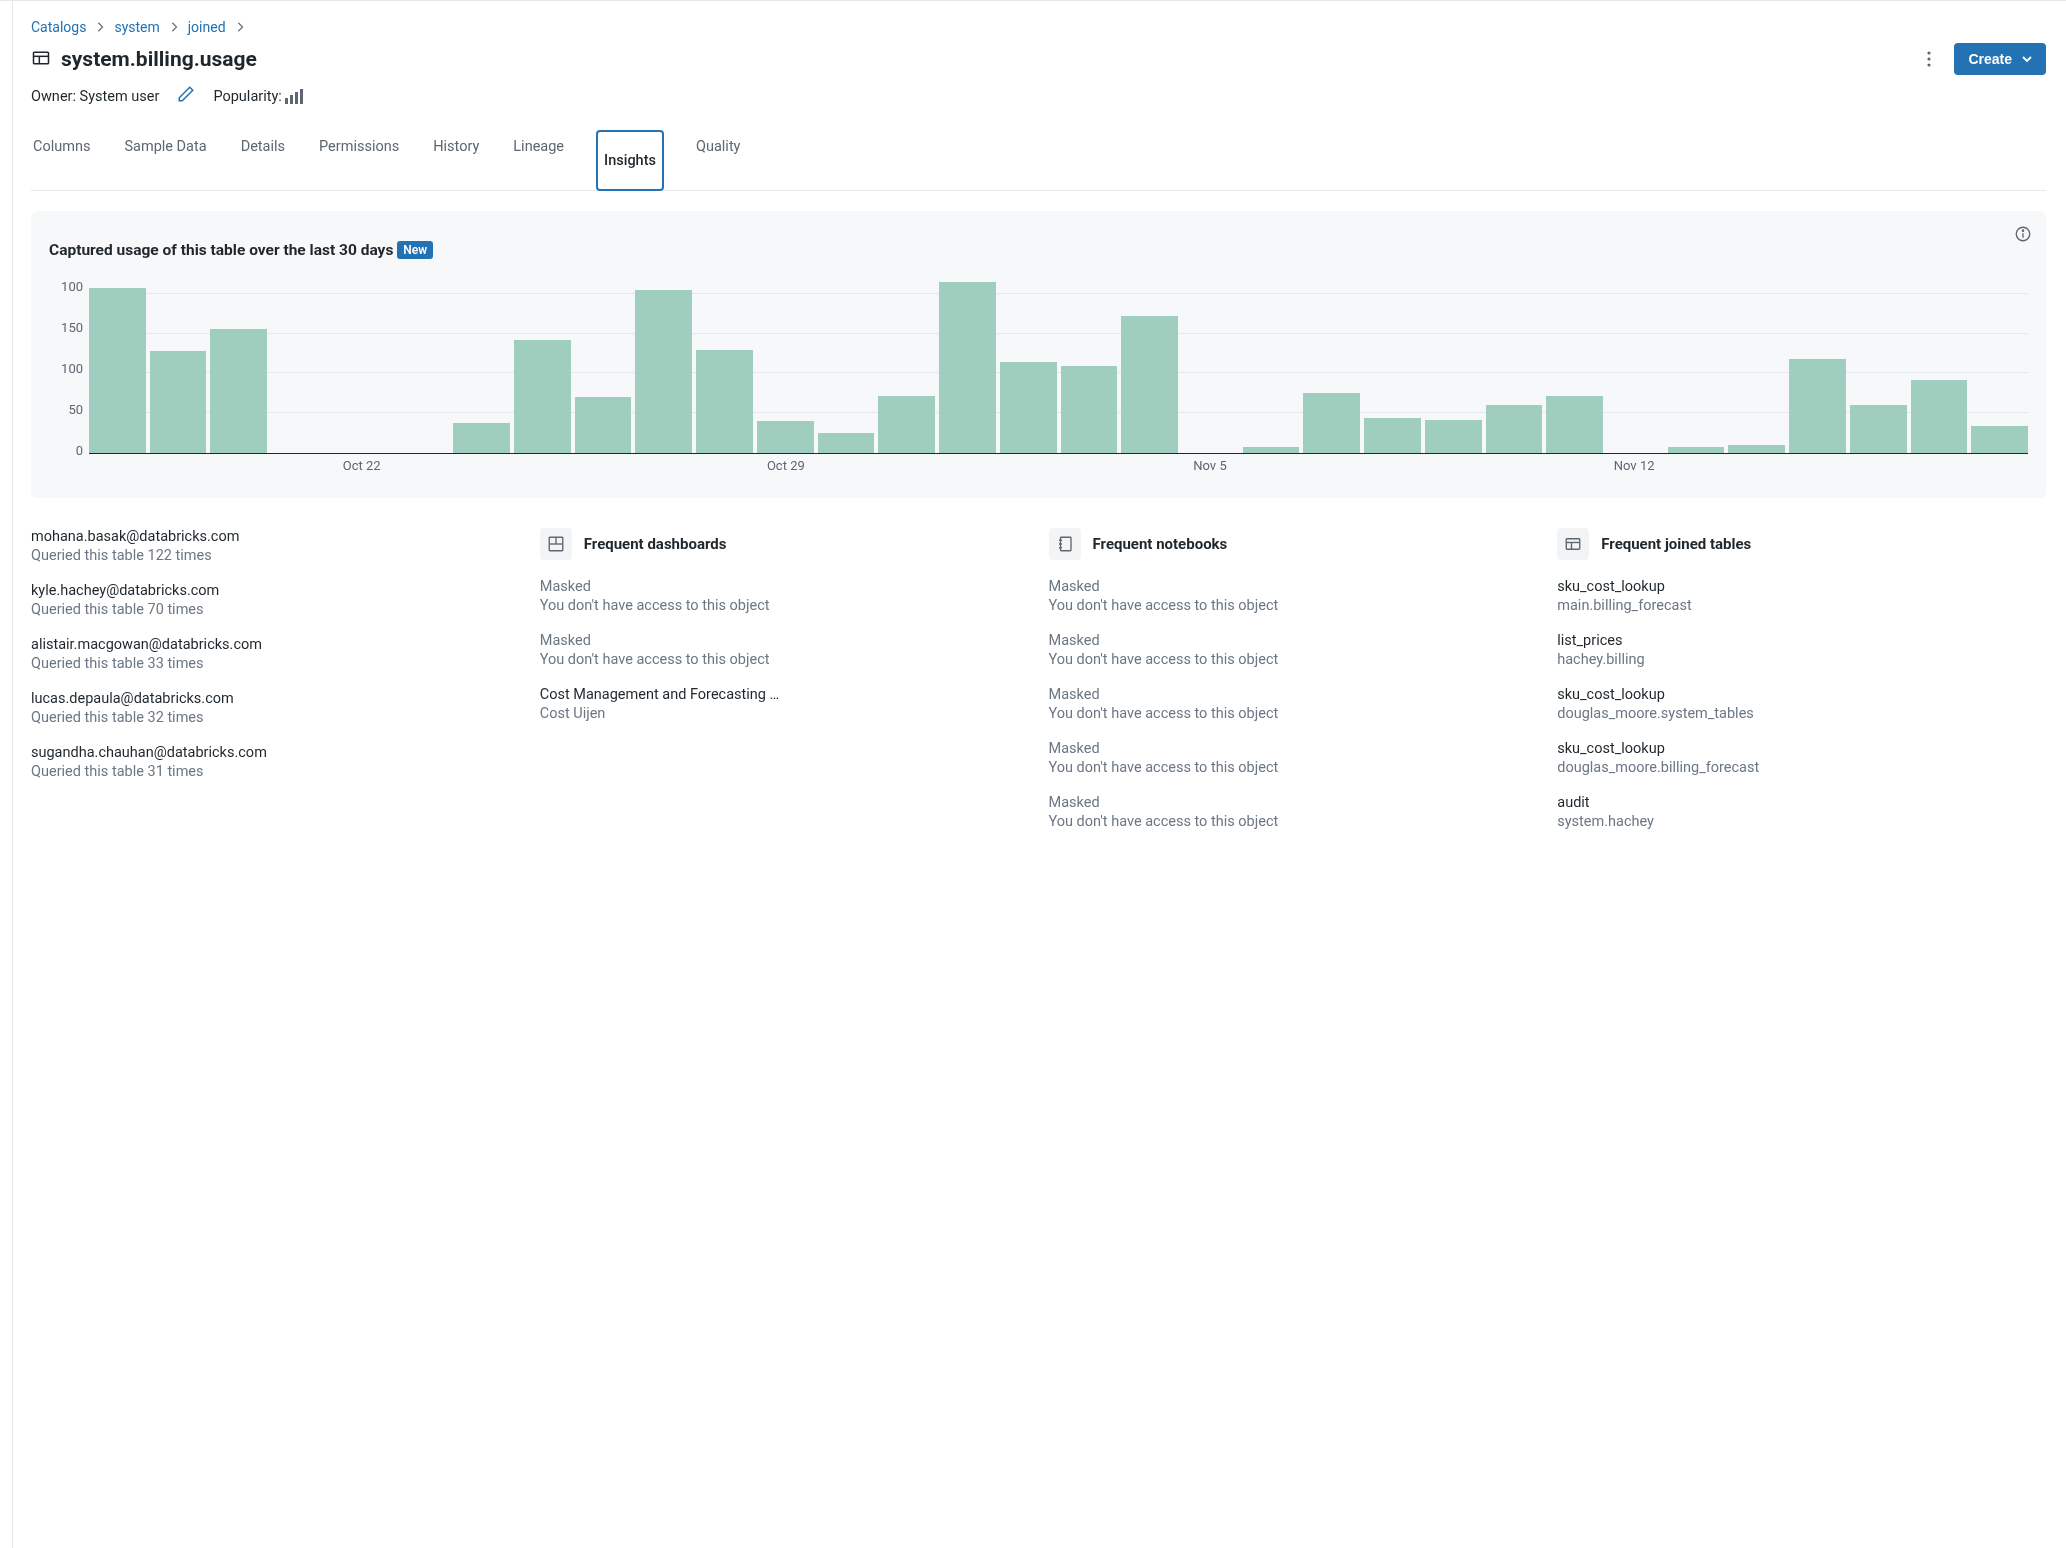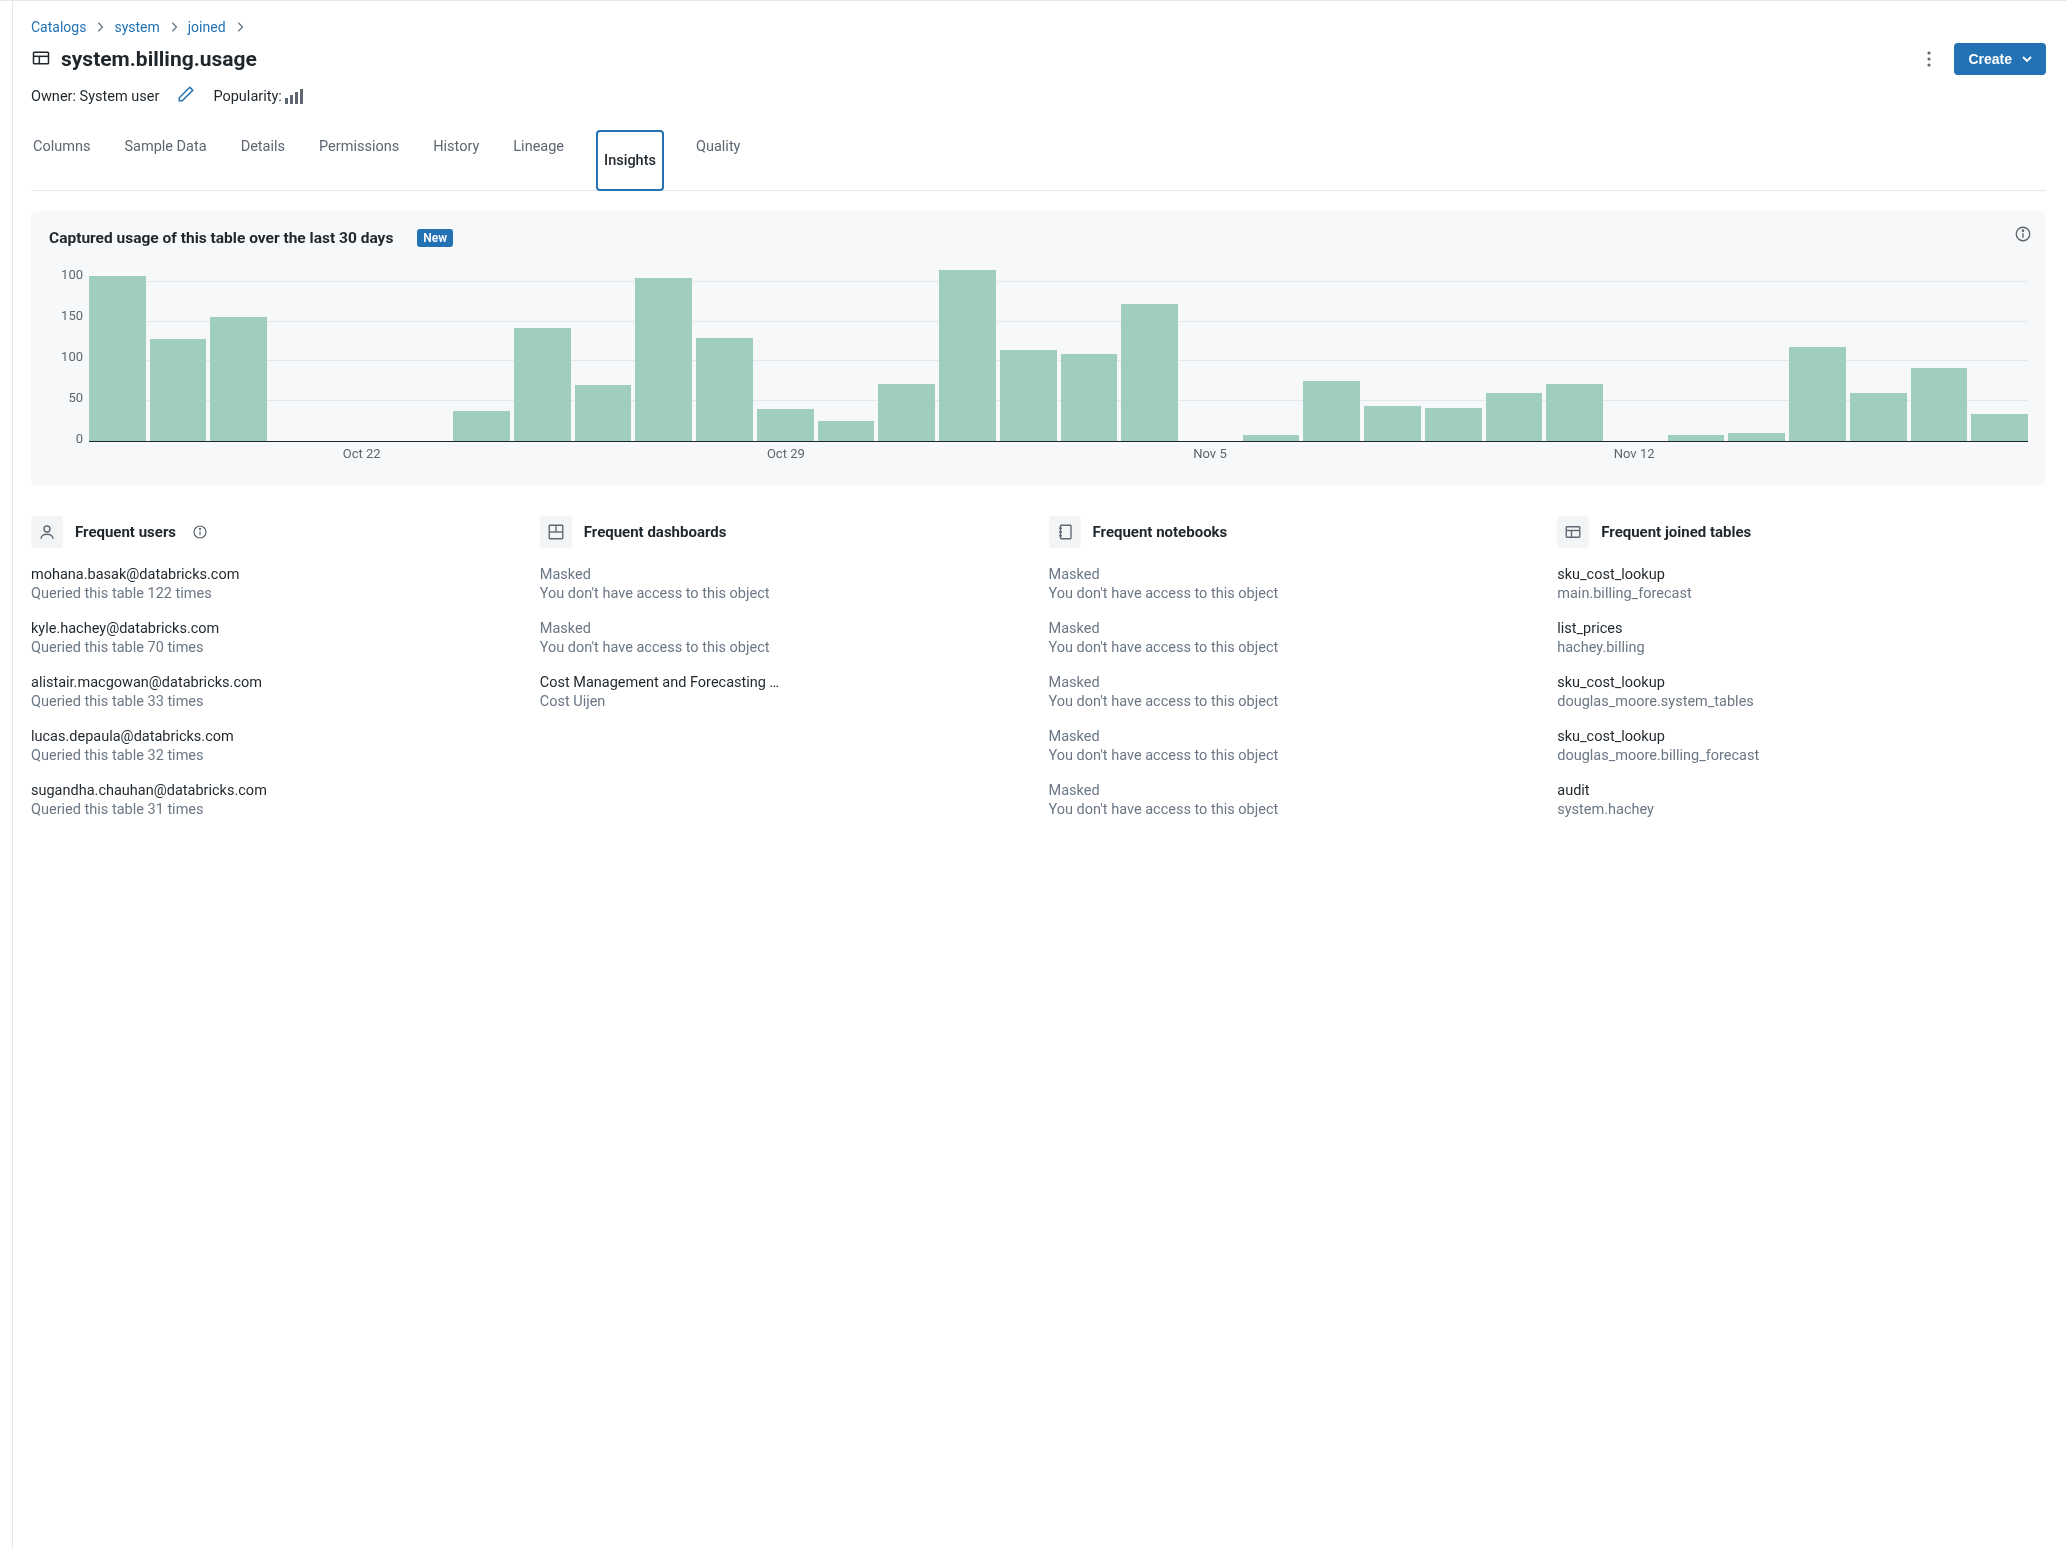--- a/index.html
+++ b/index.html
@@ -51,21 +51,21 @@
   .tags-row { margin-top: 16px; display:flex; align-items:center; gap:10px; font-size:14.5px;}
   .tags-btn { border:1px solid #CDD5DE; background:#fff; border-radius:4px; padding: 4px 10px; font-size:14px; color:#1F272D;}
 
   
   .tabs { margin-top: 22px; border-bottom: 1px solid #E4E8EC; display:flex; gap:0; margin-right:20px;}
   .tab { padding: 6px 0; margin-right: 30px; font-size: 14.5px; color:#5D6671; cursor:pointer; border:2px solid transparent; position:relative; top:1px;}
   .tab.active { color:#1F272D; border: 2px solid #2272B4; border-radius:4px; padding: 20px 6px; font-weight:500;}
 
   
   .panel { margin-top: 20px; margin-right:20px; background:#F7F8F9; border-radius:6px; padding: 18px; position:relative;}
-  .panel-head { display:flex; align-items:center; gap:24px;}
+  .panel-head { display:flex; align-items:center; gap:4px;margin-top:12px;}
   .panel-title { font-weight:700; font-size: 15.5px; }
   .badge-new { background:#2272B4; color:#fff; border-radius:3px; padding:2px 6px; font-size:12px; font-weight:600;}
   .info-dot { position:absolute; top: 14px; right: 14px; color:#5D6671;}
 
   
   .chart-wrap { margin-top: 20px; position:relative;}
   .y-axis { position:absolute; left:0; top:0; bottom:22px; width:34px; display:flex; flex-direction:column; justify-content:space-between; align-items:flex-end; font-size:13px; color:#5D6671;}
   .plot { margin-left: 40px; height: 175px; border-bottom:1px solid #1F272D; display:flex; align-items:flex-end; gap:4px; position:relative;}
   .grid { position:absolute; left:0; right:0; border-top:1px solid #E4E8EC;}
   .bar { flex:1; background:#9FCEBE; position:relative; }
@@ -228,36 +228,20 @@
           <div class="x-tick" style="left: 14.0625%;">Oct 22</div>
           <div class="x-tick" style="left: 35.9375%;">Oct 29</div>
           <div class="x-tick" style="left: 57.8125%;">Nov 5</div>
           <div class="x-tick" style="left: 79.6875%;">Nov 12</div>
         </div>
     </div>
   </div>
 
   <div class="freq-grid">
     <div class="freq-col">
-      <h3>
-        <span class="freq-icon">
-          <svg width="18" height="18" viewBox="0 0 24 24" fill="none" stroke="currentColor" stroke-width="1.8">
-              <circle cx="12" cy="8" r="4"></circle>
-              <path d="M4 21c0-4 4-6 8-6s8 2 8 6"></path>
-            </svg>
-        </span>
-        <span>Frequent users</span>
-        <span class="info-inline">
-          <svg width="16" height="16" viewBox="0 0 24 24" fill="none" stroke="currentColor" stroke-width="1.8">
-              <circle cx="12" cy="12" r="9"></circle>
-              <line x1="12" y1="11" x2="12" y2="17"></line>
-              <circle cx="12" cy="7.5" r="0.8" fill="currentColor"></circle>
-            </svg>
-        </span>
-      </h3>
       <div id="col-users">
           <div class="freq-item">
             <div class="primary">mohana.basak@databricks.com</div>
             <div class="secondary">Queried this table 122 times</div>
           </div>
           <div class="freq-item">
             <div class="primary">kyle.hachey@databricks.com</div>
             <div class="secondary">Queried this table 70 times</div>
           </div>
           <div class="freq-item">

